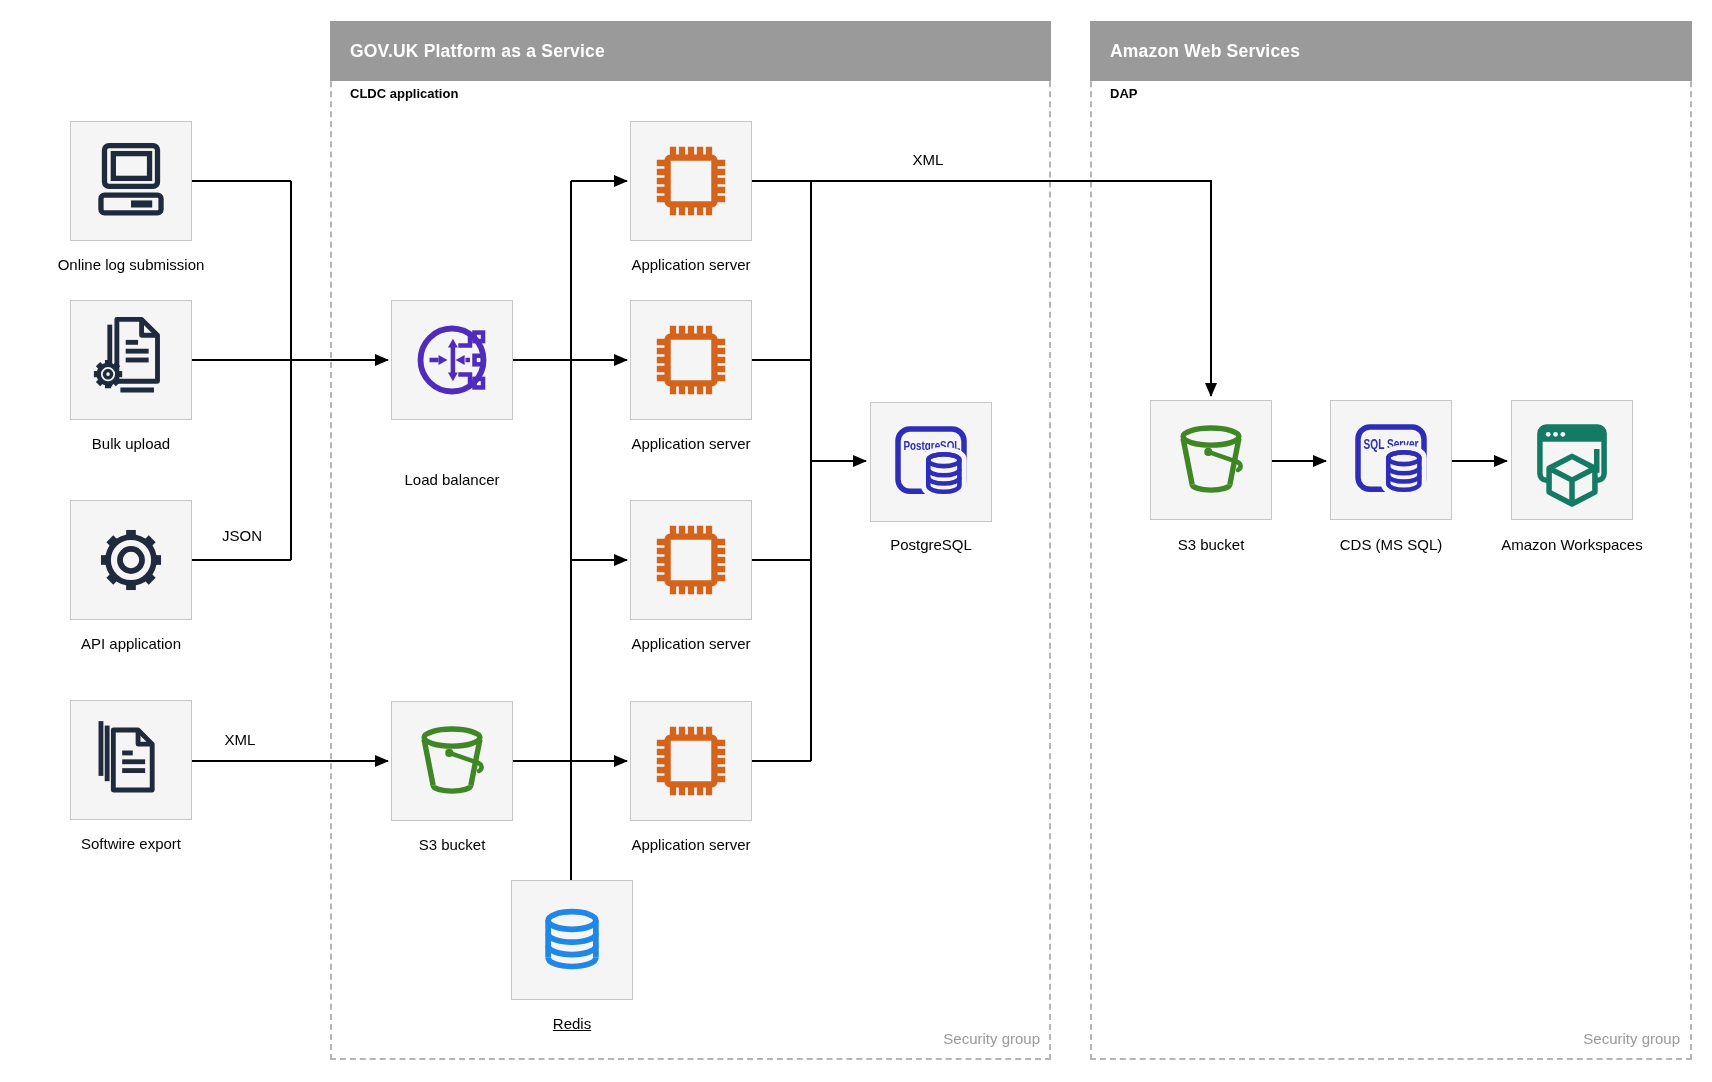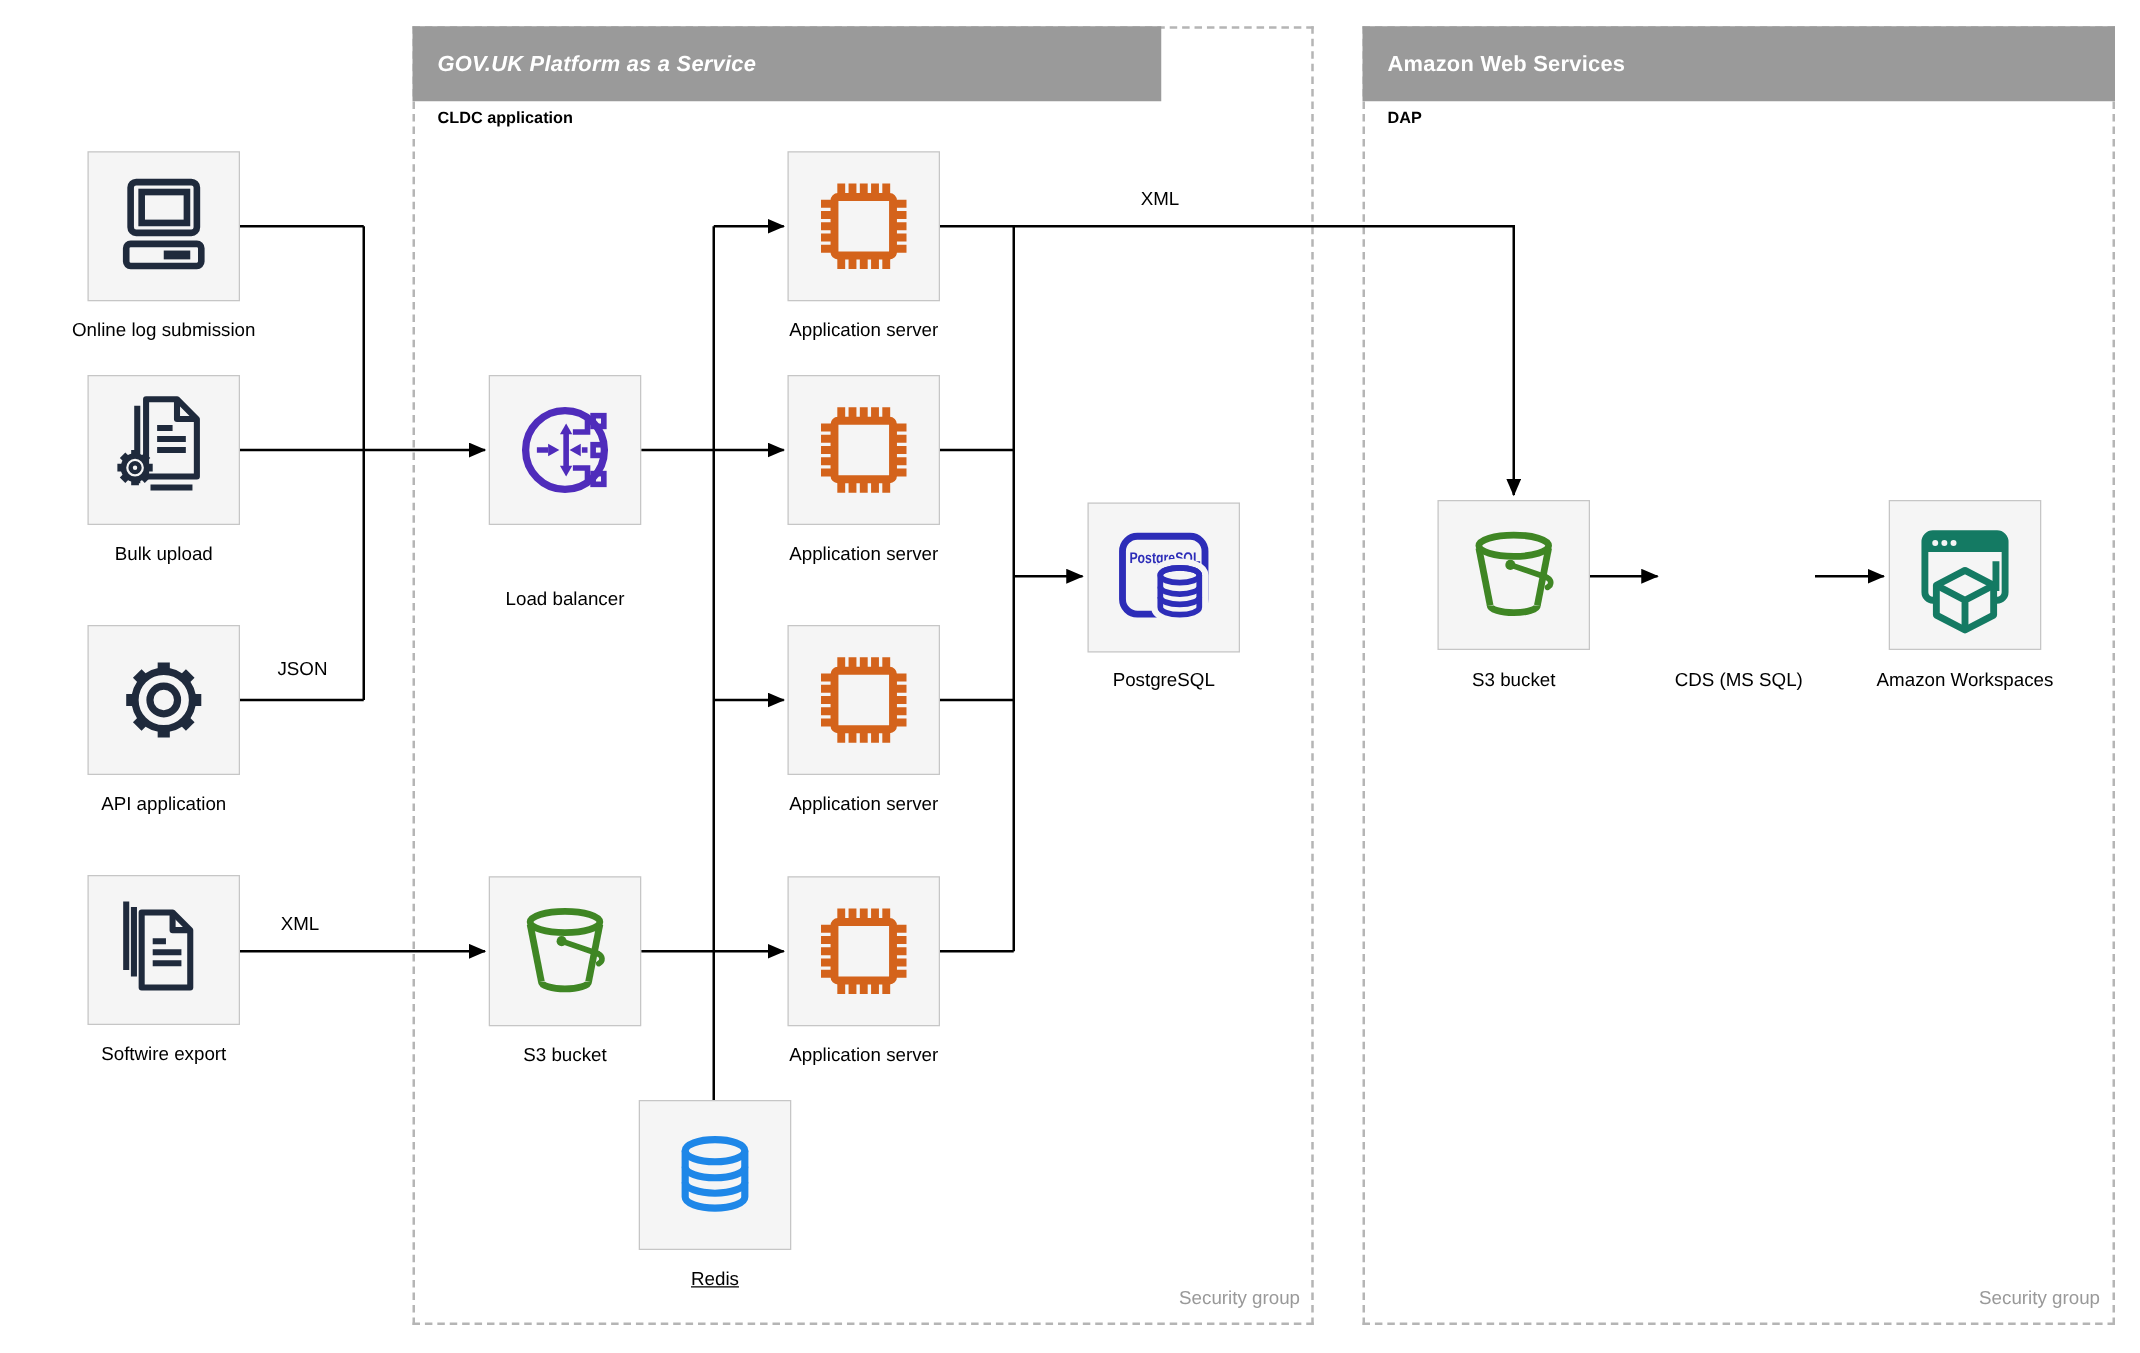--- a/index.html
+++ b/index.html
@@ -25,21 +25,21 @@
   .ic-teal{color:var(--c-teal,#147a63);}
   .ic-blue{color:var(--c-blue,#1e87e8);}
   .icon-word{font-family:"Liberation Sans",sans-serif;font-weight:700;}
 </style>
 </head>
 <body>
 
 <div class="canvas">
 
   <div class="container" style="left:330px;top:21px;width:721px;height:1039px;">
-    <div class="band" style="width:599px;font-style:italic;">
+    <div class="band" style="width:721px;">
       <span class="band-title">GOV.UK Platform as a Service</span>
     </div>
   </div>
   <div class="sublabel" style="left:350px;top:86px;">CLDC application</div>
   <div class="footer-label" style="left:740px;top:1030px;">Security group</div>
 
   <div class="container" style="left:1090px;top:21px;width:602px;height:1039px;">
     <div class="band" style="width:602px;">
       <span class="band-title">Amazon Web Services</span>
     </div>
@@ -252,20 +252,31 @@
       <path d="M29,36 L39,87"></path>
       <path d="M91,36 L81,87"></path>
       <path d="M39,87 a21,6.5 0 0 0 42,0"></path>
       <circle cx="57" cy="51" r="4.5" fill="currentColor" stroke="none"></circle>
       <path d="M57,51 L89,62" stroke-width="5" stroke-linecap="round"></path>
       <path d="M89,62 c5,2 5,7 1,9" stroke-width="5" stroke-linecap="round"></path>
     </svg>
   </div>
   <div class="node-label" style="left:1101px;top:534px;">S3 bucket</div>
 
+  <div class="node ic-indigo" style="left:1330px;top:400px;">
+    <svg width="110" height="110" viewBox="0 0 120 120" fill="none">
+      <rect x="24" y="24" width="72" height="68" rx="13" stroke="currentColor" stroke-width="6"></rect>
+      <text class="icon-word" x="30" y="48" font-size="15" fill="currentColor" textLength="60" lengthAdjust="spacingAndGlyphs">SQL Server</text>
+      <path d="M57,58 a17,6.5 0 0 1 34,0 V86 a17,6.5 0 0 1 -34,0 Z" stroke="#f5f5f5" stroke-width="16" fill="#f5f5f5"></path>
+      <path d="M57,58 a17,6.5 0 0 1 34,0 V86 a17,6.5 0 0 1 -34,0 Z" stroke="currentColor" stroke-width="5" fill="#f5f5f5"></path>
+      <ellipse cx="74" cy="58" rx="17" ry="6.5" stroke="currentColor" stroke-width="5"></ellipse>
+      <path d="M57,68 a17,6.5 0 0 0 34,0" stroke="currentColor" stroke-width="5"></path>
+      <path d="M57,77 a17,6.5 0 0 0 34,0" stroke="currentColor" stroke-width="5"></path>
+    </svg>
+  </div>
   <div class="node-label" style="left:1281px;top:534px;">CDS (MS SQL)</div>
 
   <div class="node ic-teal" style="left:1511px;top:400px;">
     <svg width="110" height="110" viewBox="0 0 120 120" fill="none">
       <rect x="25" y="24" width="70" height="58" rx="7" stroke="currentColor" stroke-width="6"></rect>
       <path d="M25,40 V31 a7,7 0 0 1 7,-7 h56 a7,7 0 0 1 7,7 v9 Z" fill="currentColor" stroke="none"></path>
       <circle cx="34" cy="32" r="2.6" fill="#f5f5f5"></circle>
       <circle cx="42" cy="32" r="2.6" fill="#f5f5f5"></circle>
       <circle cx="50" cy="32" r="2.6" fill="#f5f5f5"></circle>
       <path d="M87,48 V74" stroke="currentColor" stroke-width="6"></path>

